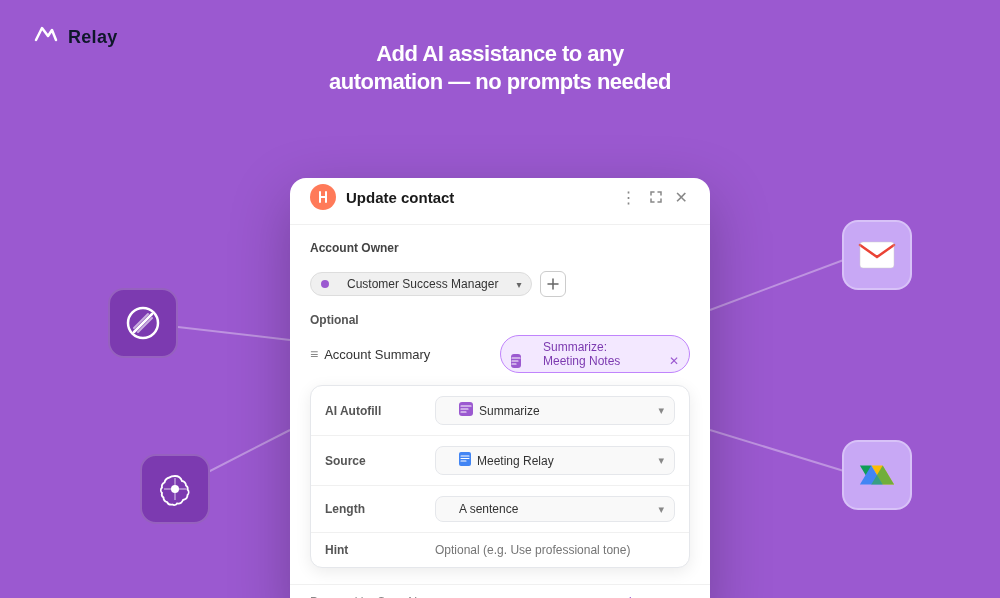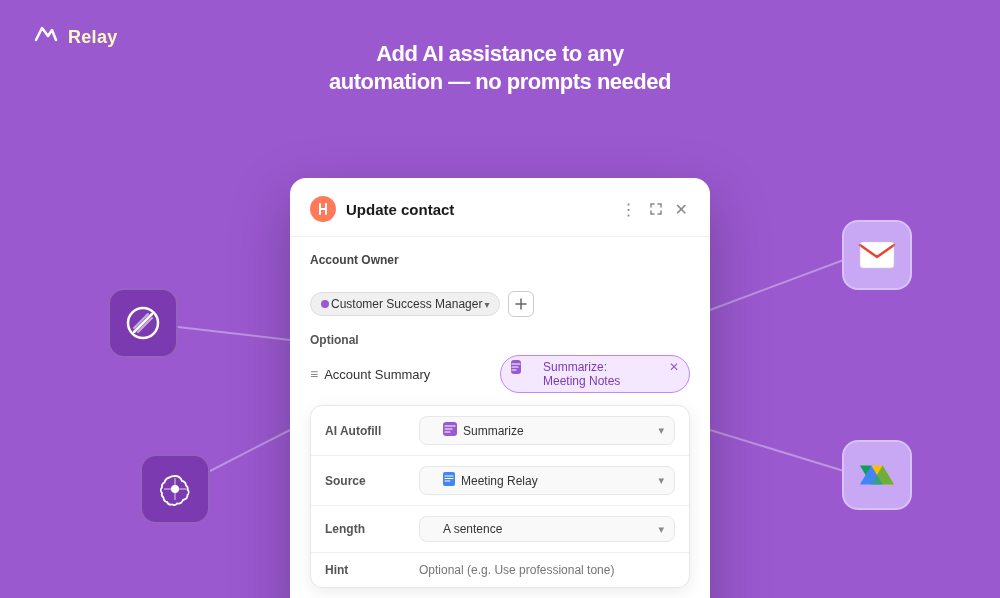--- a/index.html
+++ b/index.html
@@ -21,21 +21,21 @@
       display: flex;
       align-items: center;
       gap: 8px;
     }
     .logo-icon {
       color: white;
       font-size: 22px;
       font-weight: bold;
     }
     .logo-text {
-      color: #fef9c3;
+      color: #0f172a;
       font-size: 18px;
       font-weight: 600;
       letter-spacing: 0.3px;
     }
 
     
     .hero-text {
       position: absolute;
       top: 40px;
       left: 0;
@@ -106,21 +106,21 @@
       left: 50%;
       transform: translateX(-50%);
       width: 420px;
       background: white;
       border-radius: 16px;
       box-shadow: 0 20px 60px rgba(0,0,0,0.25);
       overflow: visible;
     }
 
     .card-header {
-      padding: 18px 20px 14px;
+      padding: 6px 20px 14px;
       display: flex;
       align-items: center;
       justify-content: space-between;
       border-bottom: 1px solid #f0f0f0;
     }
 
     .card-title-area {
       display: flex;
       align-items: center;
       gap: 10px;
@@ -156,34 +156,34 @@
     }
 
     .card-body {
       padding: 16px 20px;
     }
 
     .field-label {
       font-size: 12px;
       font-weight: 600;
       color: #444;
-      margin-bottom: 24px;
+      margin-bottom: 16px;
     }
 
     .account-owner-field {
       display: flex;
       align-items: center;
       gap: 8px;
       margin-bottom: 16px;
     }
 
     .tag-pill {
       display: inline-flex;
       align-items: center;
-      gap: 2px;
+      gap: 18px;
       background: #f0f0f0;
       border: 1px solid #ddd;
       border-radius: 20px;
       padding: 4px 10px;
       font-size: 12px;
       color: #333;
     }
 
     .tag-dot {
       width: 8px;
@@ -240,21 +240,21 @@
       color: #333;
     }
 
     .property-icon {
       color: #888;
       font-size: 14px;
     }
 
     .value-chip {
       display: inline-flex;
-      align-items: flex-start;
+      align-items: flex-end;
       gap: 22px;
       background: #f3e8ff;
       border: 1.5px solid #c084fc;
       border-radius: 20px;
       padding: 4px 10px;
       font-size: 12px;
       font-weight: 500;
       color: #7c3ab0;
     }
 
@@ -274,21 +274,21 @@
       overflow: hidden;
       box-shadow: 0 4px 16px rgba(0,0,0,0.08);
     }
 
     .dropdown-row {
       display: grid;
       grid-template-columns: 90px 1fr;
       align-items: center;
       padding: 10px 14px;
       border-bottom: 1px solid #f0f0f0;
-      gap: 4px;
+      gap: 20px;
     }
 
     .dropdown-row:last-child {
       border-bottom: none;
     }
 
     .dropdown-key {
       font-size: 12px;
       font-weight: 600;
       color: #555;

